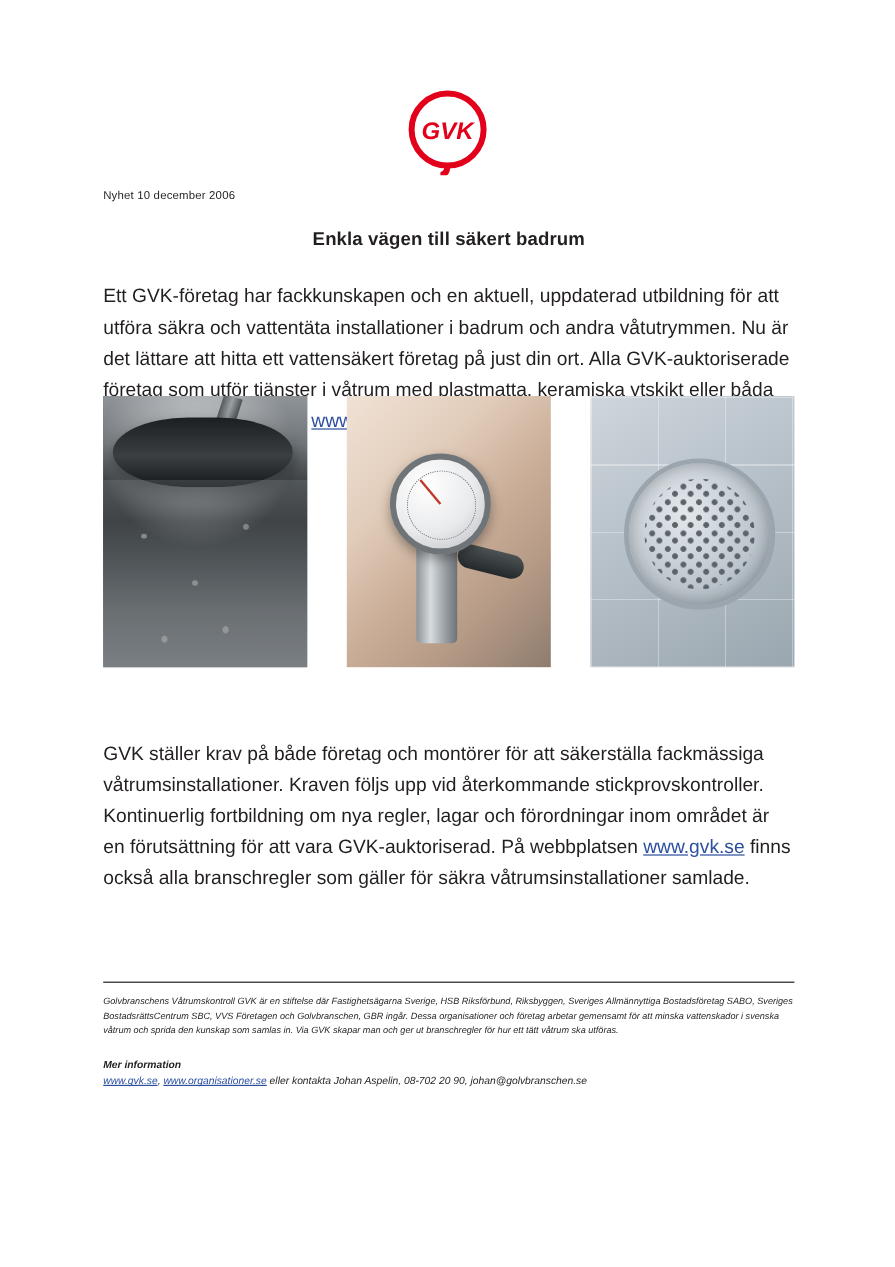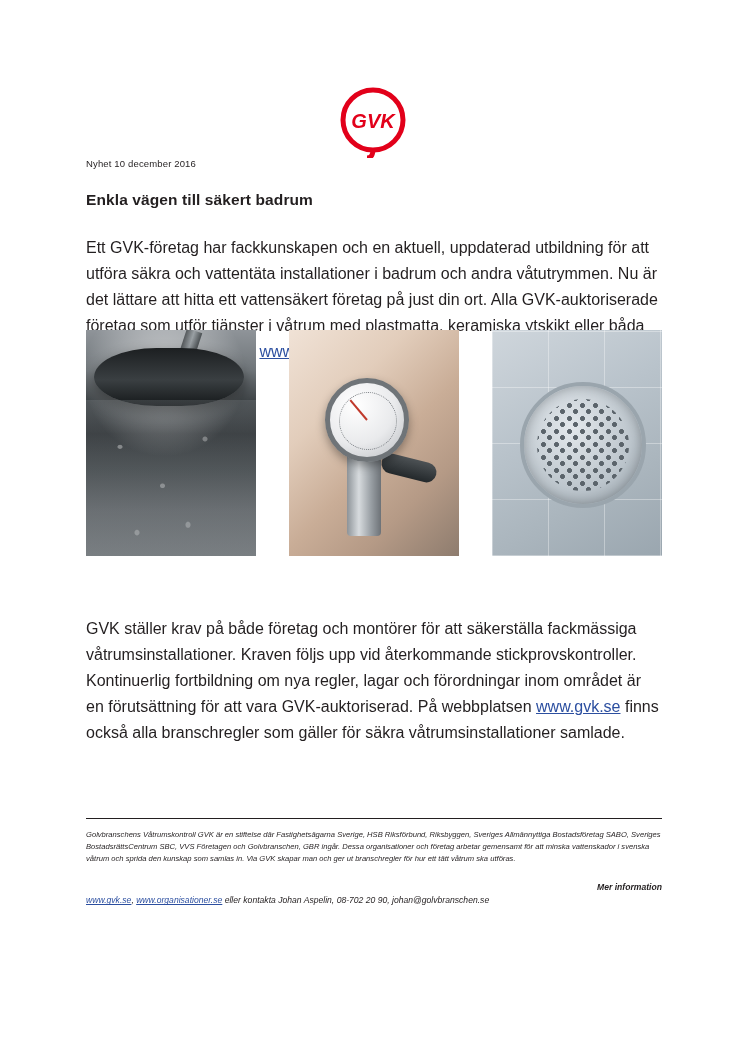--- a/index.html
+++ b/index.html
@@ -18,21 +18,21 @@
   .page {
     width: 746px;
     height: 1056px;
     position: relative;
     box-sizing: border-box;
   }
 
   
   .logo-wrap {
     position: absolute;
-    top: 86px;
+    top: 74px;
     left: 0;
     width: 746px;
     display: flex;
     justify-content: center;
   }
   .logo {
     width: 72px;
     height: 72px;
     position: relative;
   }
@@ -52,20 +52,21 @@
     letter-spacing: 0.15px;
     margin: 0 0 22px 0;
   }
 
   h1.title {
     font-size: 15.5px;
     font-weight: bold;
     color: #231f20;
     margin: 0 0 26px 0;
     letter-spacing: 0.1px;
+    text-align: center;
   }
 
   p.body {
     font-size: 16px;
     line-height: 1.62;
     color: #231f20;
     margin: 0 0 18px 0;
   }
 
   a.link {
@@ -229,21 +230,20 @@
   .footer .fine {
     font-size: 7.6px;
     line-height: 1.55;
     color: #231f20;
     margin: 0;
   }
   .footer .mi-title {
     font-size: 8.6px;
     font-weight: bold;
     margin: 18px 0 3px 0;
-    text-align: right;
   }
   .footer .mi-line {
     font-size: 8.6px;
     margin: 0;
   }
 </style>
 </head>
 <body>
 
 <div class="page">
@@ -252,21 +252,21 @@
     <div class="logo">
       <svg width="72" height="72" viewBox="0 0 72 72" xmlns="http://www.w3.org/2000/svg">
         <circle cx="36" cy="34" r="30" fill="none" stroke="#e2001a" stroke-width="5"></circle>
         <path d="M36 64 C 36 64, 36 72, 30 72" fill="none" stroke="#e2001a" stroke-width="5"></path>
         <text x="36" y="42" text-anchor="middle" font-family="Liberation Sans, sans-serif" font-size="20" font-weight="bold" font-style="italic" fill="#e2001a">GVK</text>
       </svg>
     </div>
   </div>
 
   <div class="content">
-    <p class="dateline">Nyhet 10 december 2016</p>
+    <p class="dateline">Nyhet 10 december 2006</p>
     <h1 class="title">Enkla vägen till säkert badrum</h1>
     <p class="body">
       <span>Ett GVK-företag har fackkunskapen och en aktuell, uppdaterad utbildning för att utföra säkra och vattentäta installationer i badrum och andra våtutrymmen. Nu är det lättare att hitta ett vattensäkert företag på just din ort. Alla GVK-auktoriserade företag som utför tjänster i våtrum med plastmatta, keramiska ytskikt eller båda delarna, finns listade på </span><a class="link" href="#">www.gvk.se/hitta-foretag</a><span>.</span>
     </p>
   </div>
 
   <div class="image-row">
     <div class="photo ph-shower">
       <div class="arm"></div>
       <div class="head"></div>

